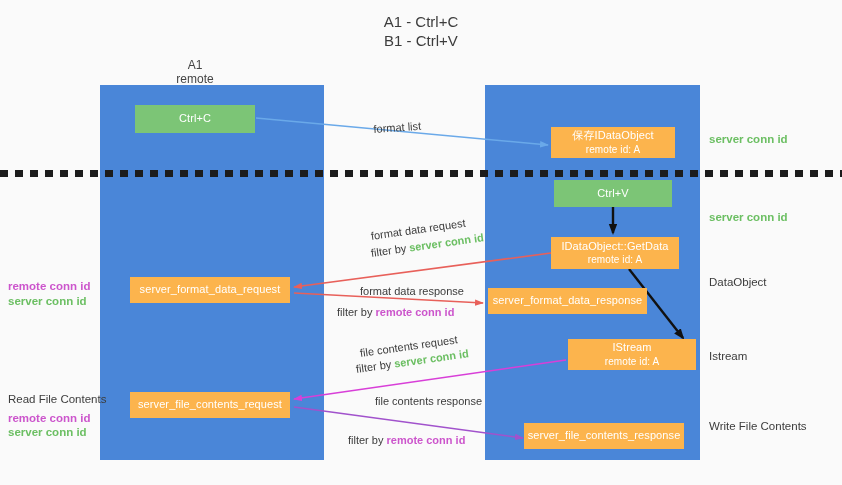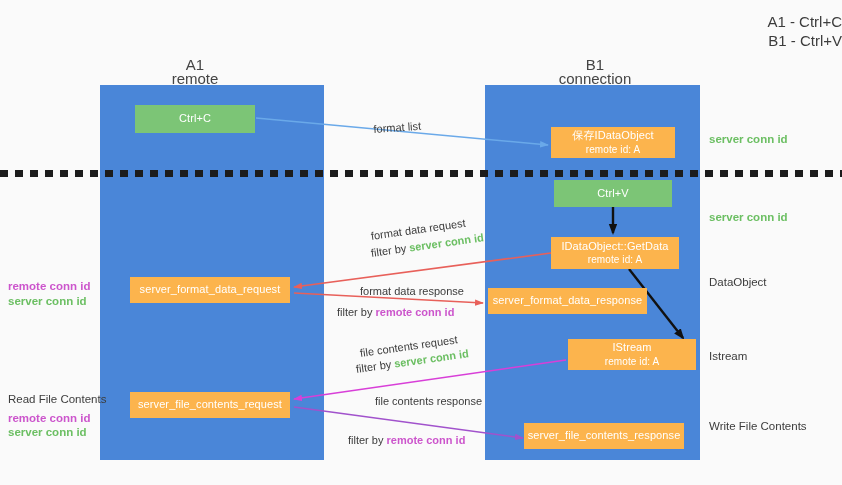--- a/index.html
+++ b/index.html
@@ -19,32 +19,32 @@
     height: 485px;
     background: #fafafa;
   }
 
   
   .title {
     position: absolute;
     left: 0;
     top: 12px;
     width: 842px;
-    text-align: right;
+    text-align: center;
     font-size: 15px;
     line-height: 19px;
     color: #3c3c3c;
   }
   .title div { white-space: pre; }
 
   
   .col-head {
     position: absolute;
     text-align: center;
-    font-size: 15px;
+    font-size: 12px;
     line-height: 14px;
     color: #444;
   }
 
   
   .lane {
     position: absolute;
     background: #4a86d8;
   }
 
@@ -119,24 +119,20 @@
 
   <div class="title">
     <div>A1 - Ctrl+C</div>
     <div>B1 - Ctrl+V</div>
   </div>
 
   <div class="col-head" style="left:125px; top:58px; width:140px;">
     <div>A1</div>
     <div>remote</div>
   </div>
-  <div class="col-head" style="left:525px; top:58px; width:140px;">
-    <div>B1</div>
-    <div>connection</div>
-  </div>
 
   <div class="lane" style="left:100px; top:85px; width:224px; height:375px;"></div>
   <div class="lane" style="left:485px; top:85px; width:215px; height:375px;"></div>
 
   <svg class="arrows" viewBox="0 0 842 485">
     <defs>
       <marker id="ah-blue" markerWidth="9" markerHeight="9" refX="8" refY="3.2" orient="auto" markerUnits="userSpaceOnUse">
         <path d="M0,0 L9,3.2 L0,6.4 z" fill="#6aa9e9"></path>
       </marker>
       <marker id="ah-red" markerWidth="9" markerHeight="9" refX="8" refY="3.2" orient="auto" markerUnits="userSpaceOnUse">

